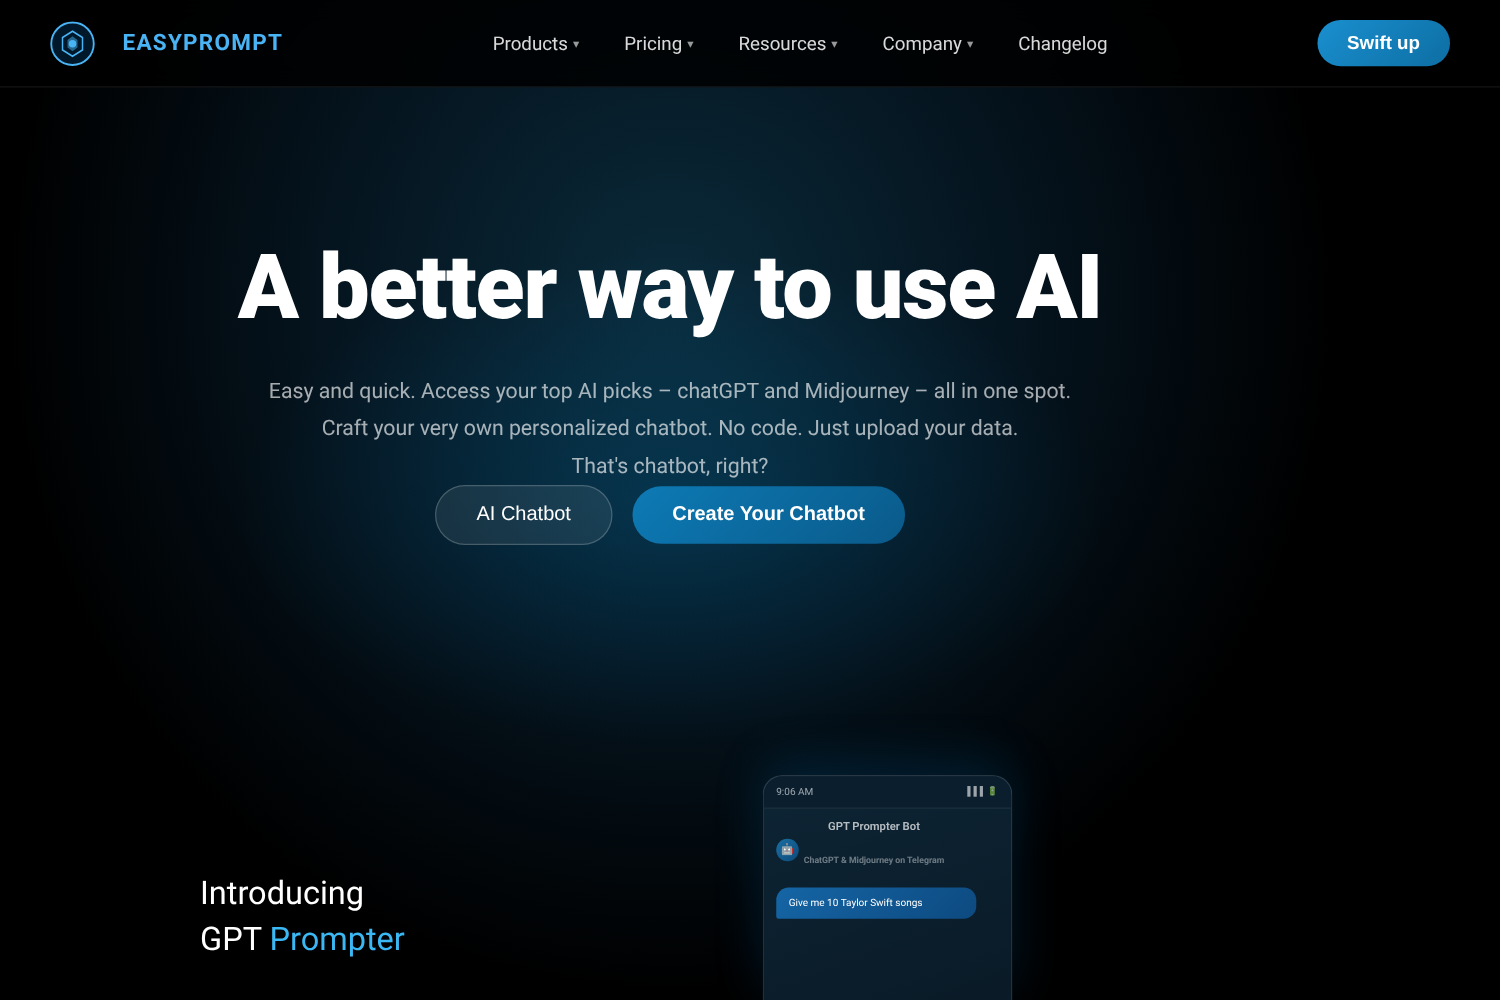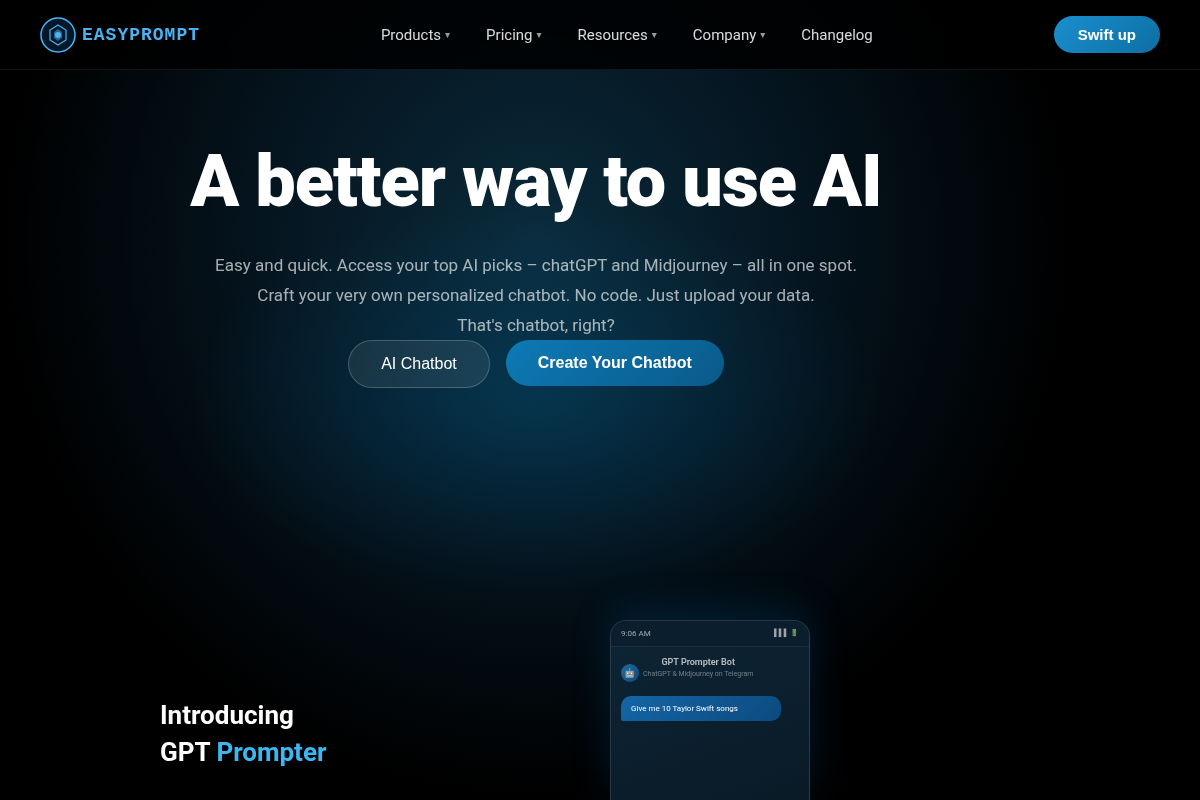--- a/index.html
+++ b/index.html
@@ -30,23 +30,22 @@
       align-items: center;
       justify-content: space-between;
       padding: 0 40px;
       z-index: 100;
       backdrop-filter: blur(10px);
     }
 
     .logo-area {
       display: flex;
       align-items: center;
-      gap: 6px;
-      cursor: pointer;
-      font-family: Liberation Mono, monospace;
+      gap: 22px;
+      cursor: pointer;
     }
 
     .logo-icon {
       width: 36px;
       height: 36px;
     }
 
     .logo-text {
       font-size: 18px;
       font-weight: 700;
@@ -94,21 +93,21 @@
       transition: opacity 0.2s;
     }
 
     
     main {
       position: relative;
       width: 1072px;
       height: 800px;
       background: radial-gradient(ellipse at 50% 30%, #0a2a3a 0%, #051520 35%, #000 70%);
       overflow: hidden;
-      padding-top: 62px;
+      padding-top: 110px;
     }
 
     
     .glow-bg {
       position: absolute;
       top: 200px;
       left: 50%;
       transform: translateX(-50%);
       width: 700px;
       height: 400px;
@@ -139,21 +138,21 @@
     .hero-subtitle {
       font-size: 17px;
       color: rgba(255,255,255,0.65);
       line-height: 1.75;
       max-width: 720px;
     }
 
     .hero-buttons {
       display: flex;
       gap: 16px;
-      align-items: flex-start;
+      align-items: center;
     }
 
     .btn-outline {
       background: rgba(255,255,255,0.08);
       border: 1px solid rgba(255,255,255,0.2);
       color: #fff;
       padding: 14px 32px;
       border-radius: 30px;
       font-size: 16px;
       font-weight: 500;
@@ -182,21 +181,21 @@
       height: 200px;
       display: flex;
       align-items: flex-end;
     }
 
     .intro-text {
       position: absolute;
       bottom: 30px;
       left: 160px;
       font-size: 26px;
-      font-weight: 700;
+      font-weight: 400;
       line-height: 1.4;
       color: #fff;
     }
 
     .intro-text .highlight {
       color: #3bb8f3;
     }
 
     
     .phone-preview {
@@ -232,29 +231,30 @@
     }
 
     .phone-content {
       padding: 10px;
     }
 
     .chat-bot-label {
       text-align: center;
       font-size: 9px;
       color: rgba(255,255,255,0.7);
-      margin-bottom: 3px;
+      margin-bottom: 17px;
       font-weight: 600;
     }
 
     .chat-bot-sub {
       text-align: center;
       font-size: 7px;
       color: rgba(255,255,255,0.4);
       margin-bottom: 10px;
+      font-weight: bold;
     }
 
     .chat-bubble {
       background: linear-gradient(135deg, #1565a5, #0d4a80);
       border-radius: 10px 10px 10px 2px;
       padding: 7px 10px;
       font-size: 8px;
       color: #fff;
       max-width: 90%;
       margin-bottom: 6px;

